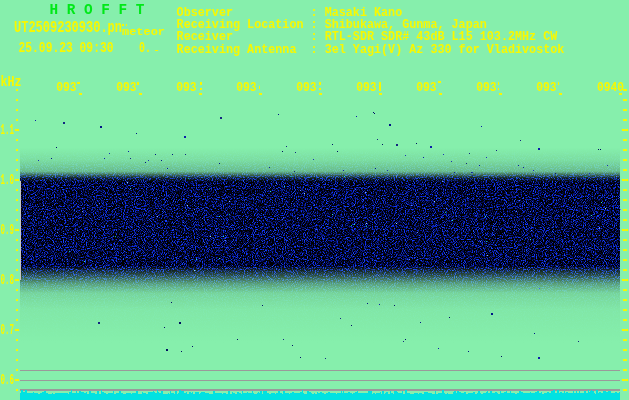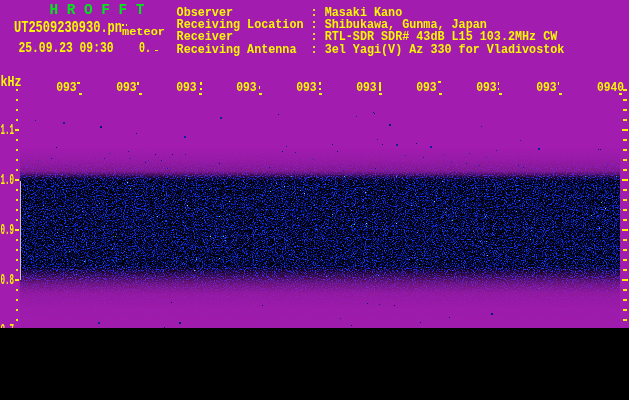--- a/index.html
+++ b/index.html
@@ -1,14 +1,14 @@
 <!DOCTYPE html>
 <html><head><meta charset="utf-8"><style>
 html,body{margin:0;padding:0;background:#000;}
-#r{position:relative;width:629px;height:328px;background:#a21caf;overflow:hidden;}
+#r{position:relative;width:629px;height:400px;background:#86efac;overflow:hidden;}
 text{font-family:"Liberation Mono",monospace;font-weight:bold;}
 </style></head><body>
 <div id="r"><svg width="629" height="400" viewBox="0 0 629 400" shape-rendering="crispEdges">
       <defs>
 <filter id="nz" x="0" y="0" width="100%" height="100%" color-interpolation-filters="sRGB">
 <feTurbulence type="fractalNoise" baseFrequency="0.9" numOctaves="3" seed="9" stitchTiles="stitch" result="t"></feTurbulence>
 <feColorMatrix in="t" type="matrix" values="0.30 0 0 0 -0.145  0.95 0 0 0 -0.46  4.3 0 0 0 -2.0  0 0 0 0 1"></feColorMatrix>
 </filter>
 <filter id="nz2" x="0" y="0" width="100%" height="100%" color-interpolation-filters="sRGB">
 <feTurbulence type="turbulence" baseFrequency="0.9" numOctaves="2" seed="77" stitchTiles="stitch" result="t"></feTurbulence>

